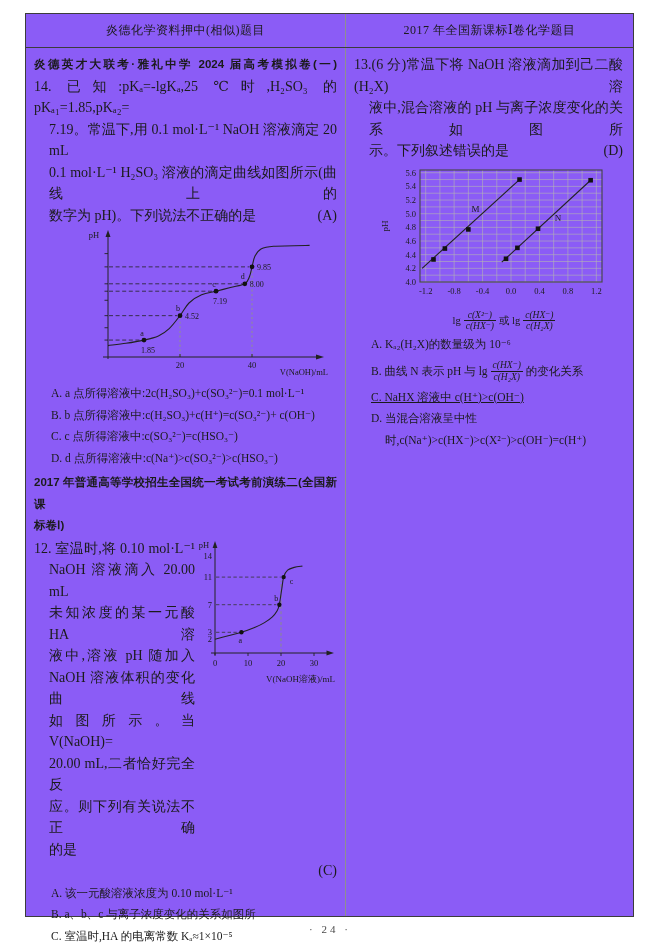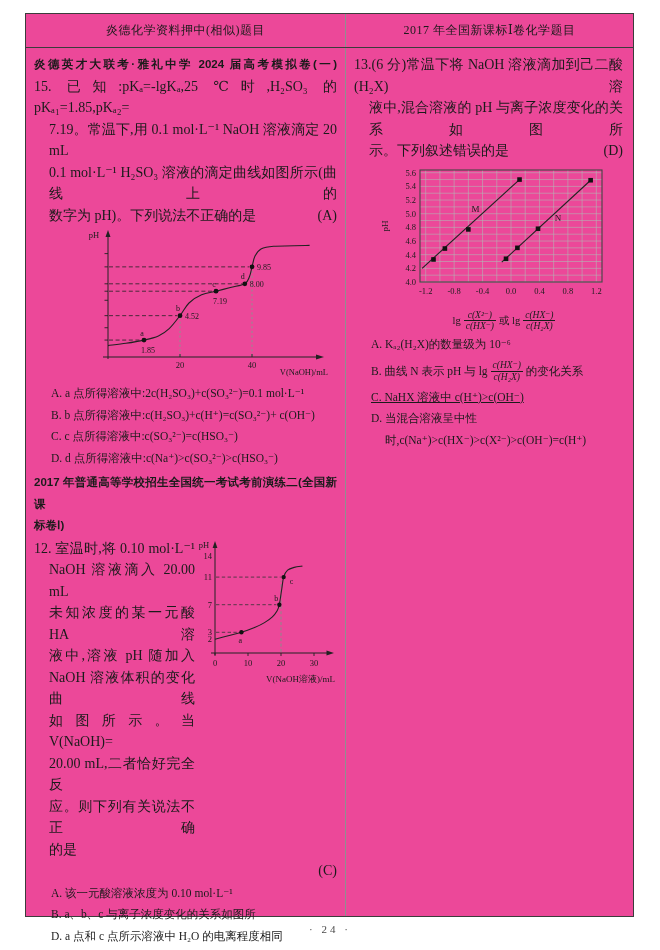--- a/index.html
+++ b/index.html
@@ -1,20 +1,20 @@
 <!DOCTYPE html>
 <html><head>
 <meta charset="utf-8">
 <style>
   * { box-sizing: border-box; margin: 0; padding: 0; }
   html,body { background:#f2f2f2; }
   body { font-family: "Liberation Serif","DejaVu Serif",serif; color:#1b1b1b; }
   .page { position:relative; width:660px; height:950px; background:#ffffff; margin:0 auto; overflow:hidden; }
   .sheet { position:absolute; left:25px; top:13px; width:609px; height:904px;
-           border:1.5px solid #3c3c3c; display:flex; flex-direction:column; background:#ec4899; }
+           border:1.5px solid #3c3c3c; display:flex; flex-direction:column; background:#8b5cf6; }
   .thead { display:flex; height:34px; border-bottom:1px solid #3c3c3c; flex:none; }
   .th { display:flex; align-items:center; justify-content:center; font-size:12px; letter-spacing:.5px; }
   .th-left { width:320px; border-right:1px solid #8f8f8f; }
   .th-right { flex:1; }
   .tbody { flex:1; display:flex; min-height:0; }
   .col-left  { width:320px; border-right:1px solid #8f8f8f; padding:6px 8px 0 8px; }
   .col-right { flex:1; padding:6px 10px 0 8px; }
 
   .sec-title { font-family:"Liberation Sans",sans-serif; font-weight:700; font-size:11.5px; line-height:21.5px; }
   .jl { text-align:justify; text-align-last:justify; }
@@ -50,21 +50,21 @@
       <div class="th th-right">2017 年全国新课标Ⅰ卷化学题目</div>
     </div>
 
     <div class="tbody">
 
       <div class="col-left">
 
         <div class="sec-title jl">炎德英才大联考·雅礼中学 2024 届高考模拟卷(一)</div>
 
         <div>
-          <div class="qline jl">15. 已知:pKₐ=-lgKₐ,25 ℃时,H₂SO₃ 的 pKₐ₁=1.85,pKₐ₂=</div>
+          <div class="qline jl">14. 已知:pKₐ=-lgKₐ,25 ℃时,H₂SO₃ 的 pKₐ₁=1.85,pKₐ₂=</div>
           <div class="qline jl ind">7.19。常温下,用 0.1 mol·L⁻¹ NaOH 溶液滴定 20 mL</div>
           <div class="qline jl ind">0.1 mol·L⁻¹ H₂SO₃ 溶液的滴定曲线如图所示(曲线上的</div>
           <div class="qline ind ansline">
             <span>数字为 pH)。下列说法不正确的是</span>
             <span>(A)</span>
           </div>
         </div>
 
         <div class="chart1wrap">
           <svg id="chart1" width="250" height="150" viewBox="0 0 250 150">
@@ -171,20 +171,21 @@
           </div>
         </div>
         <div class="qline ansline" style="padding-left:17px;">
           <span></span>
           <span>(C)</span>
         </div>
 
         <div class="opts">
           <div class="opt">A. 该一元酸溶液浓度为 0.10 mol·L⁻¹</div>
           <div class="opt">B. a、b、c 与离子浓度变化的关系如图所</div>
+          <div class="opt">C. 室温时,HA 的电离常数 Kₐ≈1×10⁻⁵</div>
           <div class="opt">D. a 点和 c 点所示溶液中 H₂O 的电离程度相同</div>
         </div>
       </div>
 
       <div class="col-right">
 
         <div>
           <div class="qline jl">13.(6 分)常温下将 NaOH 溶液滴加到己二酸(H₂X)溶</div>
           <div class="qline jl ind">液中,混合溶液的 pH 与离子浓度变化的关系如图所</div>
           <div class="qline ind ansline">

